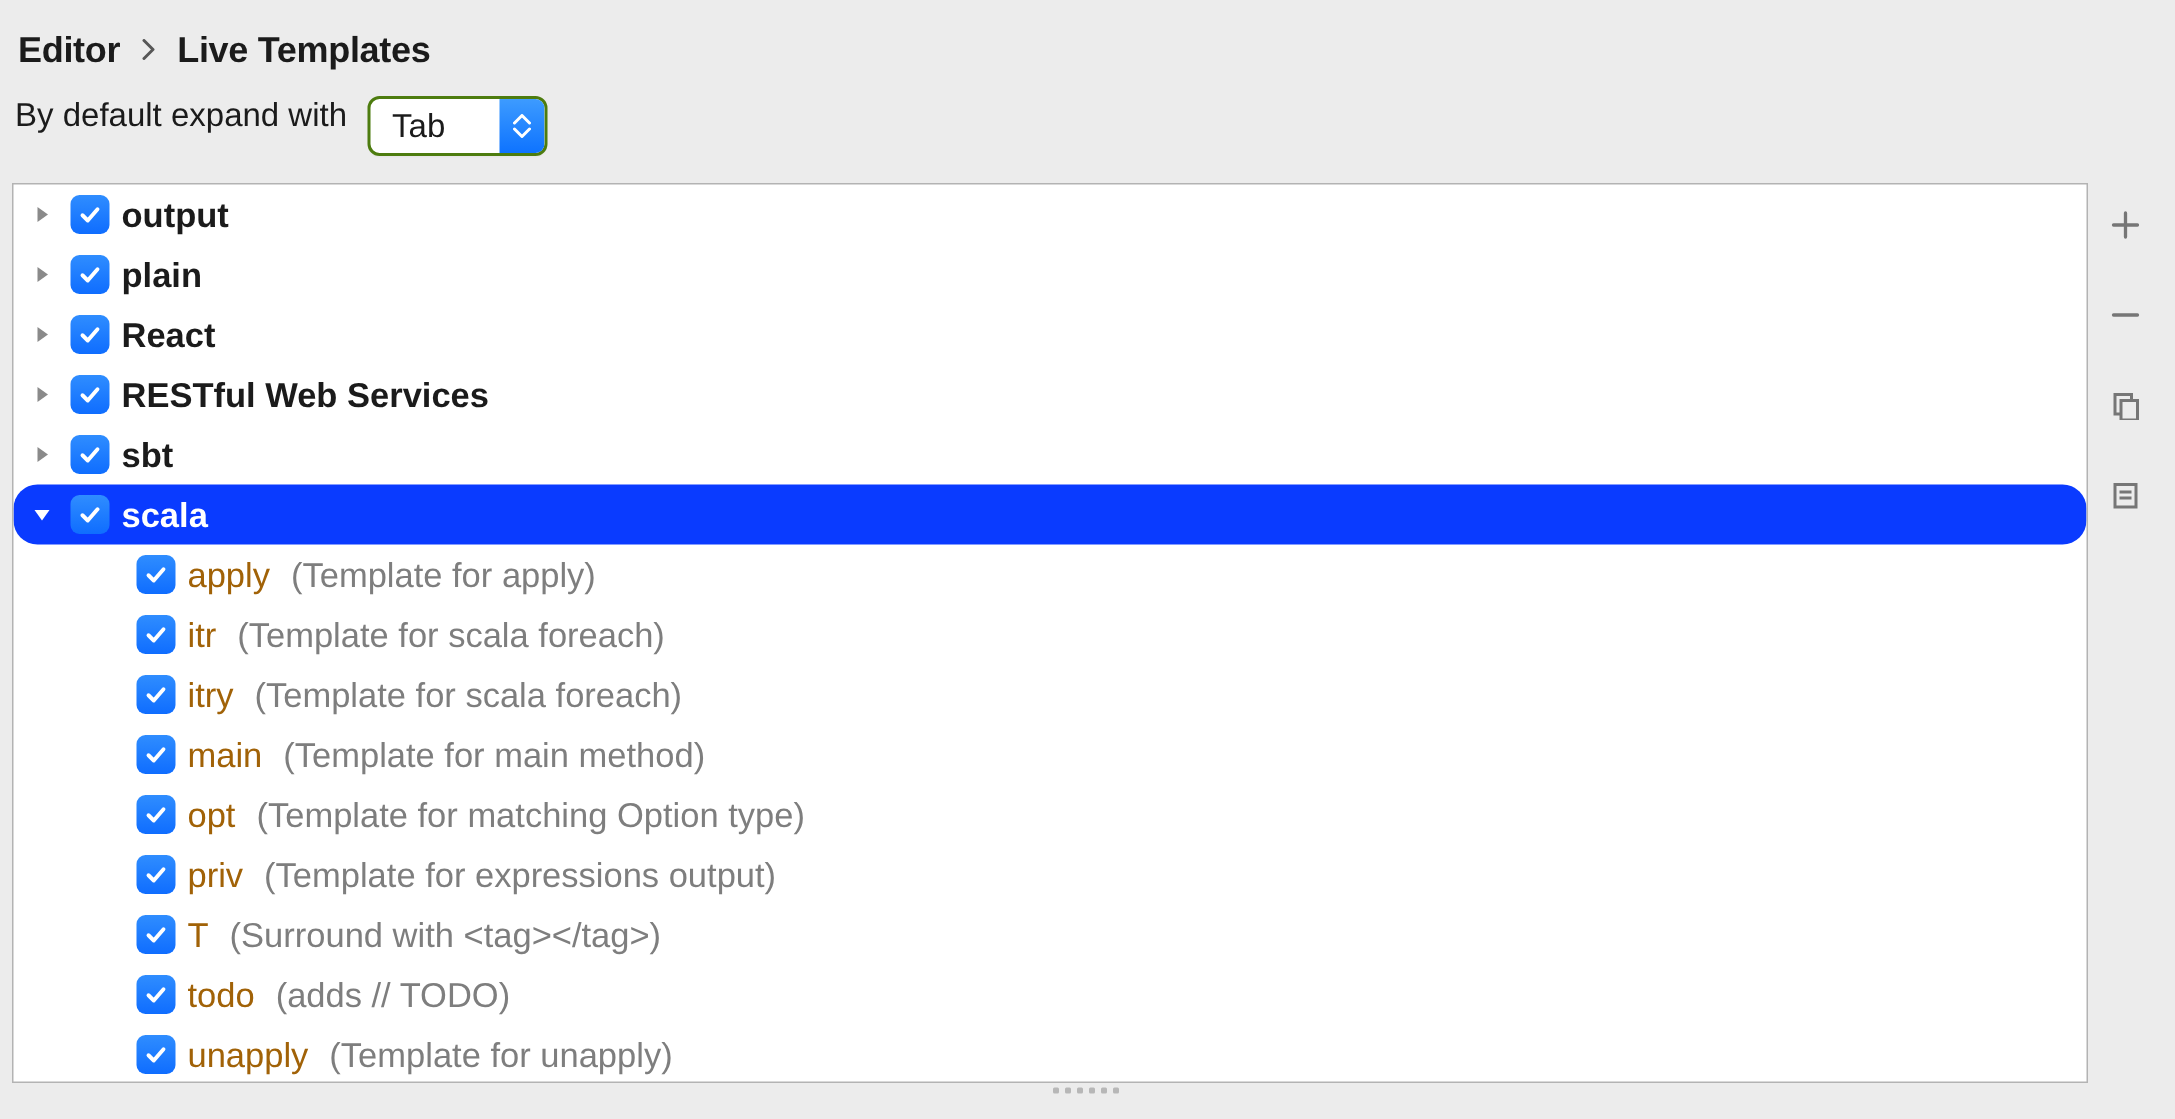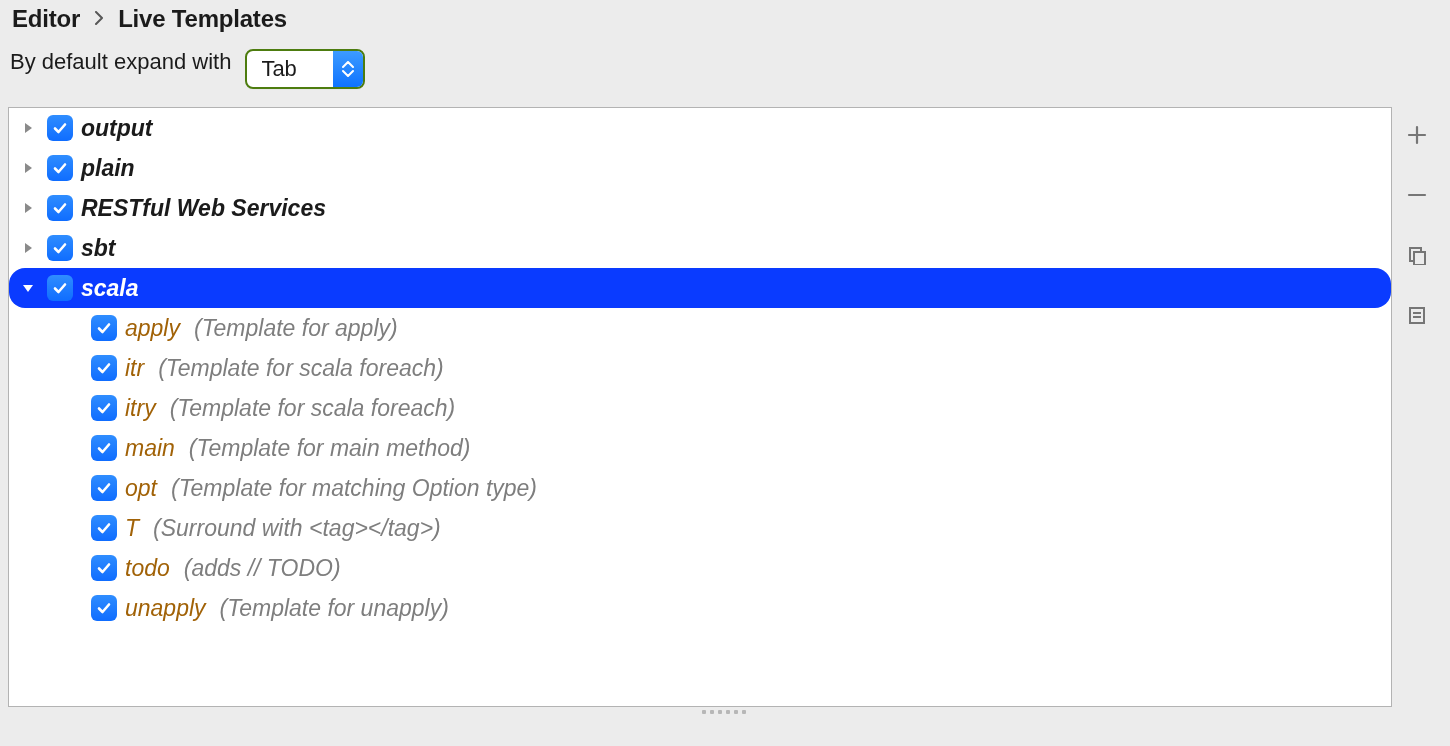--- a/index.html
+++ b/index.html
@@ -4,21 +4,21 @@
 <style>
   * { box-sizing: border-box; margin: 0; padding: 0; }
   html, body {
     width: 1450px; height: 746px;
     font-family: -apple-system, "Helvetica Neue", Arial, sans-serif;
     background: #ececec;
     color: #1b1b1b;
     font-size: 22px;
     overflow: hidden;
   }
-  .page { padding: 1px 8px 0 8px; }
+  .page { padding: 16px 8px 0 8px; }
 
   
   .breadcrumb { display: flex; align-items: center; gap: 14px; padding: 4px 0 14px 4px; }
   .breadcrumb .crumb { font-weight: 700; font-size: 24px; letter-spacing: -0.2px; }
   .breadcrumb .chev { color: #4a4a4a; font-size: 18px; font-weight: 600; }
 
   
   .expand-row { display: flex; gap: 14px; padding: 2px 0 18px 2px; font-size: 22px; }
   .select-wrap {
     display: flex; align-items: stretch;
@@ -48,21 +48,21 @@
   .sidebar {
     width: 50px; flex: 0 0 50px;
     display:flex; flex-direction:column; align-items:center;
     padding-top: 12px; gap: 28px;
     background: #ececec;
   }
   .sidebtn { width:32px; height:32px; display:flex; align-items:center; justify-content:center; color:#757575; cursor:pointer; }
   .sidebtn svg { pointer-events:none; }
 
   
-  .row { display:flex; align-items:center; height:40px; padding-left:8px; gap:8px; white-space:nowrap;font-style:italic; }
+  .row { display:flex; align-items:center; height:40px; padding-left:8px; gap:8px; white-space:nowrap; }
   .row.group { height:40px; }
   .row.group .label, .row.selected .label { font-weight:700; font-size:23px; }
   .row.selected { background:#0a3bff; color:#fff;border-radius:16px; }
   .row .disclosure { width:22px; display:flex; justify-content:center; align-items:center; }
   .row .disclosure svg { display:block; }
   .row .label { font-size:23px; }
   .row.child { padding-left: 82px; }
   .row.child .name { font-size:23px; color:#a16207; }
   .row.child .desc { font-size:23px; color:#7e7e7e; margin-left:6px; }
 
@@ -141,20 +141,33 @@
           <span class="disclosure">
             <svg width="14" height="14" viewBox="0 0 14 14">
               <path d="M4 2 L11 7 L4 12 Z" fill="#8a8a8a"></path>
             </svg>
           </span>
           <span class="cb">
             <svg width="16" height="16" viewBox="0 0 16 16">
               <path d="M3 8.5 L6.5 12 L13 4.5" fill="none" stroke="#fff" stroke-width="2.6" stroke-linecap="round" stroke-linejoin="round"></path>
             </svg>
           </span>
+          <span class="label">React</span>
+        </div>
+        <div class="row group">
+          <span class="disclosure">
+            <svg width="14" height="14" viewBox="0 0 14 14">
+              <path d="M4 2 L11 7 L4 12 Z" fill="#8a8a8a"></path>
+            </svg>
+          </span>
+          <span class="cb">
+            <svg width="16" height="16" viewBox="0 0 16 16">
+              <path d="M3 8.5 L6.5 12 L13 4.5" fill="none" stroke="#fff" stroke-width="2.6" stroke-linecap="round" stroke-linejoin="round"></path>
+            </svg>
+          </span>
           <span class="label">RESTful Web Services</span>
         </div>
         <div class="row group">
           <span class="disclosure">
             <svg width="14" height="14" viewBox="0 0 14 14">
               <path d="M4 2 L11 7 L4 12 Z" fill="#8a8a8a"></path>
             </svg>
           </span>
           <span class="cb">
             <svg width="16" height="16" viewBox="0 0 16 16">
@@ -213,20 +226,29 @@
           <span class="desc">(Template for main method)</span>
         </div>
         <div class="row child">
           <span class="cb">
             <svg width="16" height="16" viewBox="0 0 16 16">
               <path d="M3 8.5 L6.5 12 L13 4.5" fill="none" stroke="#fff" stroke-width="2.6" stroke-linecap="round" stroke-linejoin="round"></path>
             </svg>
           </span>
           <span class="name">opt</span>
           <span class="desc">(Template for matching Option type)</span>
+        </div>
+        <div class="row child">
+          <span class="cb">
+            <svg width="16" height="16" viewBox="0 0 16 16">
+              <path d="M3 8.5 L6.5 12 L13 4.5" fill="none" stroke="#fff" stroke-width="2.6" stroke-linecap="round" stroke-linejoin="round"></path>
+            </svg>
+          </span>
+          <span class="name">priv</span>
+          <span class="desc">(Template for expressions output)</span>
         </div>
         <div class="row child">
           <span class="cb">
             <svg width="16" height="16" viewBox="0 0 16 16">
               <path d="M3 8.5 L6.5 12 L13 4.5" fill="none" stroke="#fff" stroke-width="2.6" stroke-linecap="round" stroke-linejoin="round"></path>
             </svg>
           </span>
           <span class="name">T</span>
           <span class="desc">(Surround with &lt;tag&gt;&lt;/tag&gt;)</span>
         </div>

